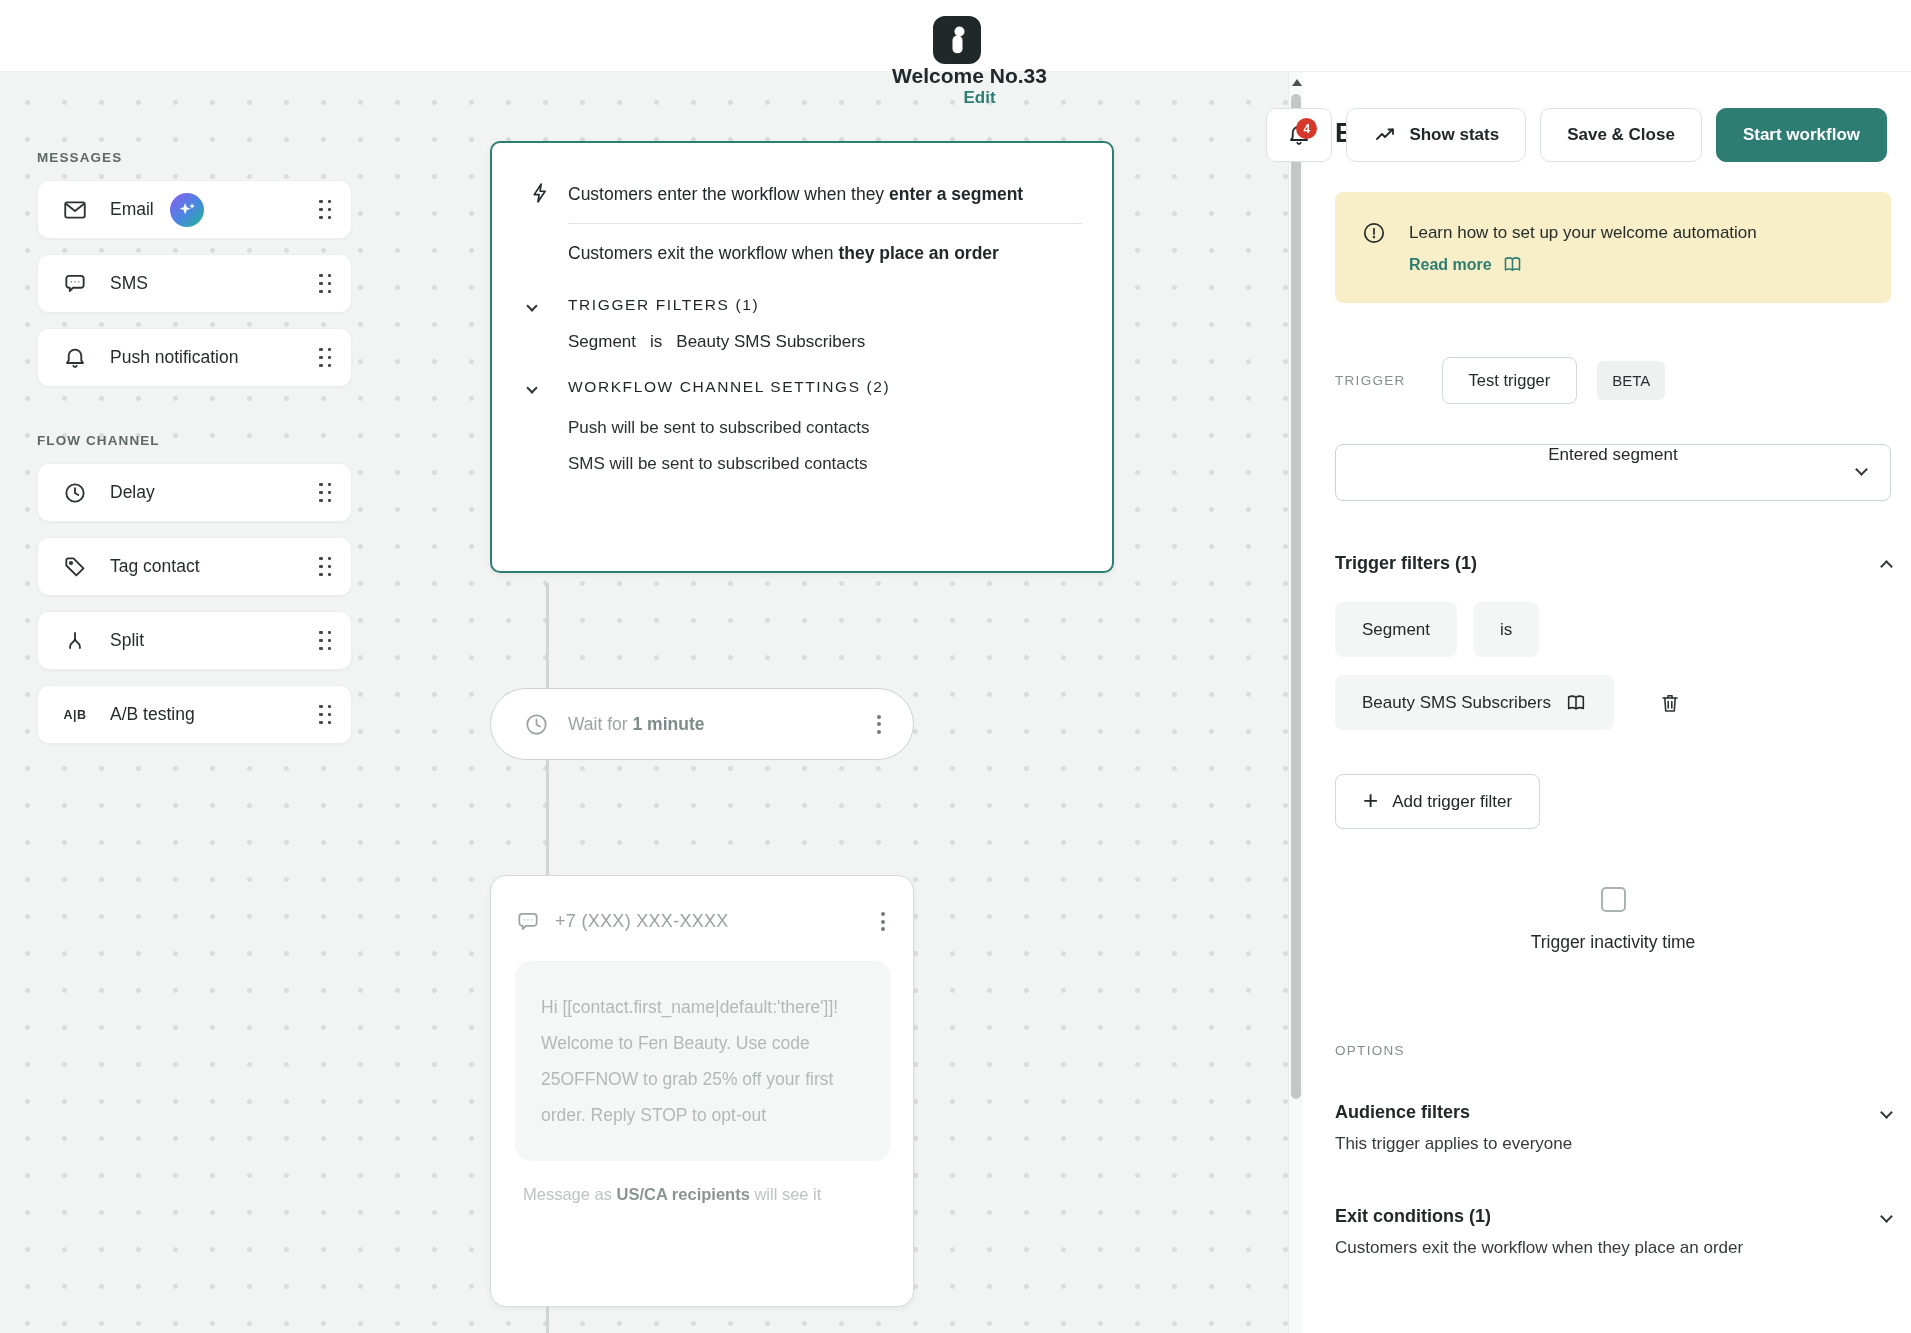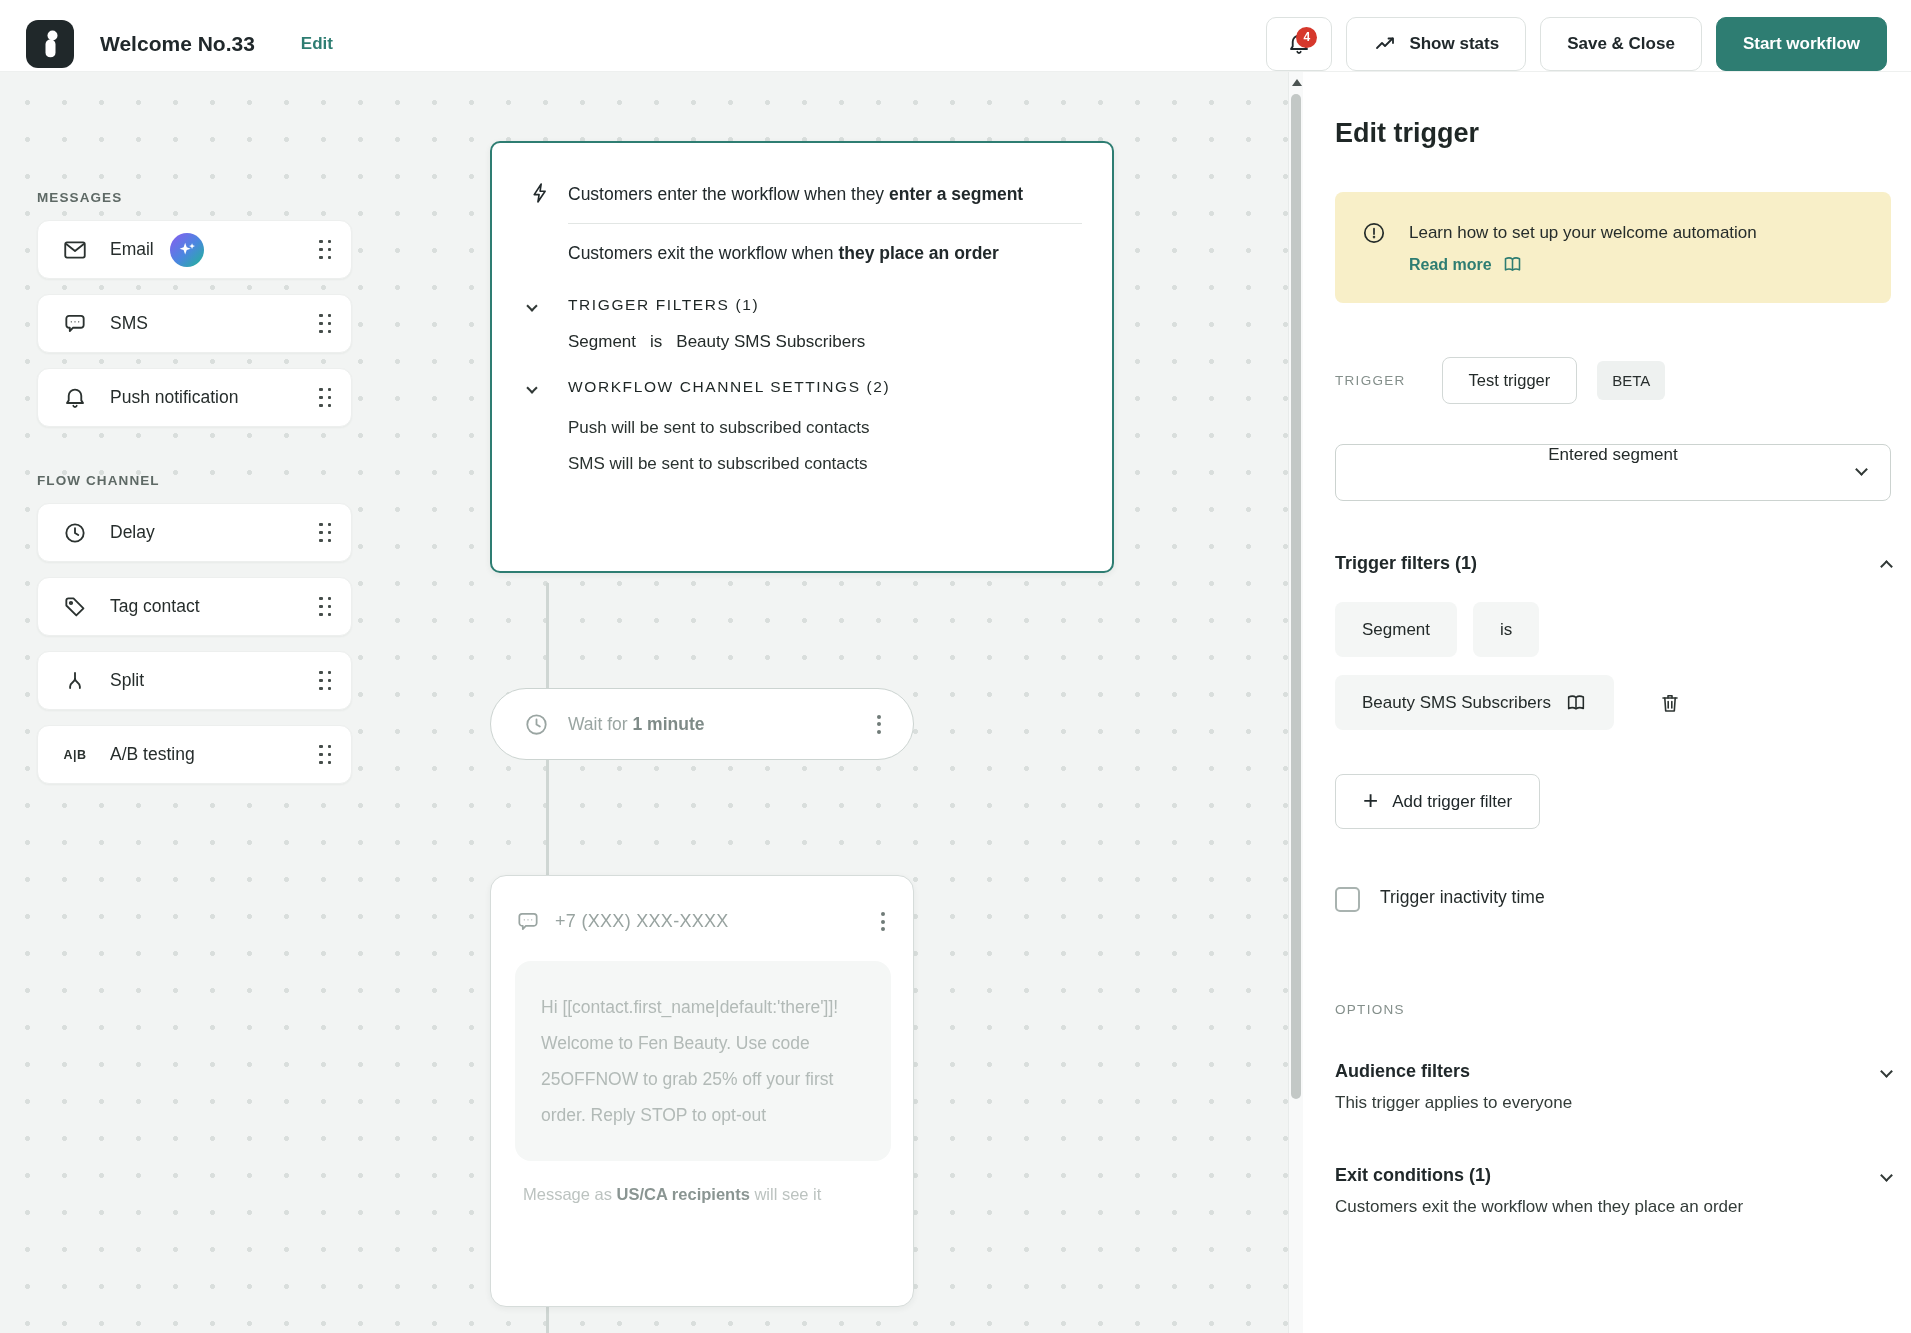--- a/index.html
+++ b/index.html
@@ -1,39 +1,39 @@
 <!DOCTYPE html>
 <html><head>
 <meta charset="utf-8">
 <style>
   * { box-sizing: border-box; margin: 0; padding: 0; }
   html,body { width:1911px; height:1333px; overflow:hidden; }
   body { font-family:"Liberation Sans", sans-serif; color:#272e2d; background:#fff; }
 
   
-  .topbar { height:72px; display:flex; align-items:center; padding:16px 24px 0 26px; background:#fff; border-bottom:1px solid #e9ecebc9; position:relative; z-index:5;}
+  .topbar { height:72px; display:flex; align-items:center; padding:16px 24px 0 26px; background:#fff; border-bottom:1px solid #e9ecebc9; position:relative; z-index:5;flex-direction:column;}
   .logo { width:48px; height:48px; border-radius:12px; background:#20282a; display:flex; align-items:center; justify-content:center; flex:0 0 auto;}
   .wf-title { font-size:21px; font-weight:700; color:#20282b; margin-left:26px; }
   .edit-link { font-size:17px; font-weight:700; color:#2e7d72; margin-left:46px; cursor:pointer; }
   .topbar-right { margin-left:auto; display:flex; align-items:center; gap:14px; }
   .btn { height:54px; border:1px solid #dde2e0; border-radius:10px; background:#fff; display:inline-flex; align-items:center; gap:12px; padding:0 26px; font-size:17px; font-weight:700; color:#20282b; cursor:pointer; }
   .btn.icon-only { width:66px; justify-content:center; padding:0; position:relative; }
   .btn.primary { background:#2e7d72; border-color:#2e7d72; color:#fff; }
   .nbadge { position:absolute; top:9px; right:14px; min-width:21px; height:21px; border-radius:11px; background:#d6382c; color:#fff; font-size:12px; font-weight:700; display:flex; align-items:center; justify-content:center; padding:0 4px;}
 
   
   .main { display:flex; height:1261px; }
   .canvas { position:relative; flex:1 1 auto; background-color:#f2f4f3; overflow:hidden;
             background-image:radial-gradient(circle,#d9dedc 2.2px, transparent 2.7px);
             background-size:37px 37px; background-position:9px 12px; }
   .connector { position:absolute; left:546px; top:511px; width:3px; height:750px; background:#cfd6d3; }
 
   
   .palette { position:absolute; left:37px; top:78px; width:315px; }
-  .pal-label { font-size:13.5px; font-weight:600; letter-spacing:1.1px; color:#5e6965;margin-top:40px; }
+  .pal-label { font-size:13.5px; font-weight:600; letter-spacing:1.1px; color:#5e6965; }
   .pal-label.second { margin-top:46px; }
   .pal-card { margin-top:15px; height:59px; background:#fff; border:1px solid #edefee; border-radius:12px; box-shadow:0 1px 2px rgba(40,50,48,.05); display:flex; align-items:center; padding:0 20px 0 24px; cursor:grab; }
   .pal-card .icn { width:26px; display:flex; justify-content:center; flex:0 0 auto; }
   .pal-card .lbl { font-size:17.5px; color:#262d2c; margin-left:22px; }
   .ai-badge { width:34px; height:34px; border-radius:50%; margin-left:16px; background:linear-gradient(135deg,#8a5cf0 0%,#4b86e0 52%,#1fb694 100%); display:flex; align-items:center; justify-content:center; }
   .drag { margin-left:auto; display:grid; grid-template-columns:3.5px 3.5px; grid-template-rows:3.5px 3.5px 3.5px; column-gap:5px; row-gap:4.5px; cursor:grab;}
   .drag i { background:#454d4a; border-radius:1px; }
   .ab-glyph { font-size:12.5px; font-weight:700; color:#2b3230; letter-spacing:.5px; }
 
   
@@ -85,21 +85,21 @@
   .beta { margin-left:20px; background:#eef1f0; border-radius:6px; padding:11px 15px; font-size:15px; font-weight:500; color:#272e2d; }
   .select { margin-top:40px; height:57px; border:1px solid #ccd3d0; border-radius:8px; display:flex; align-items:center; padding:0 24px; font-size:17px; color:#242b2a; cursor:pointer;flex-direction:column; }
   .select .chev { margin-left:auto; }
   .sechead { margin-top:52px; display:flex; align-items:center; justify-content:space-between; cursor:pointer; }
   .sechead .st { font-size:18px; font-weight:600; color:#20282a; }
   .chiprow { margin-top:28px; display:flex; align-items:center; gap:16px; }
   .chip { height:55px; display:inline-flex; align-items:center; gap:14px; padding:0 27px; background:#f4f6f5; border-radius:8px; font-size:17px; color:#242b2a; cursor:pointer; }
   .trash-btn { margin-left:28px; background:none; border:none; cursor:pointer; display:flex; }
   .add-btn { margin-top:44px; height:55px; display:inline-flex; align-items:center; gap:14px; padding:0 27px; background:#fff; border:1px solid #d2d8d6; border-radius:8px; font-size:17px; color:#20282a; cursor:pointer; }
   .add-btn .plus { font-size:26px; font-weight:400; line-height:1; color:#20282a; margin-top:-3px;}
-  .checkrow { margin-top:58px; display:flex; align-items:flex-start; gap:20px; }
+  .checkrow { margin-top:58px; display:flex; align-items:center; gap:20px;flex-direction:column; }
   .checkbox { width:25px; height:25px; border:2px solid #a9b3b0; border-radius:5px; background:#fff; cursor:pointer; flex:0 0 auto;}
   .checkrow .clbl { font-size:17.5px; color:#242b2a; }
   .optionslbl { margin-top:90px; }
   .optsec { margin-top:44px; }
   .optsec .shead { display:flex; align-items:center; justify-content:space-between; cursor:pointer; }
   .optsec .st { font-size:18px; font-weight:600; color:#20282a; }
   .optsec .sub { margin-top:11px; font-size:17px; color:#333c39; }
   .newbadge { background:#d8edd1; border-radius:6px; padding:9px 13px; font-size:15px; font-weight:500; color:#24342a; margin-left:18px; }
   .headleft { display:flex; align-items:center; }
 

